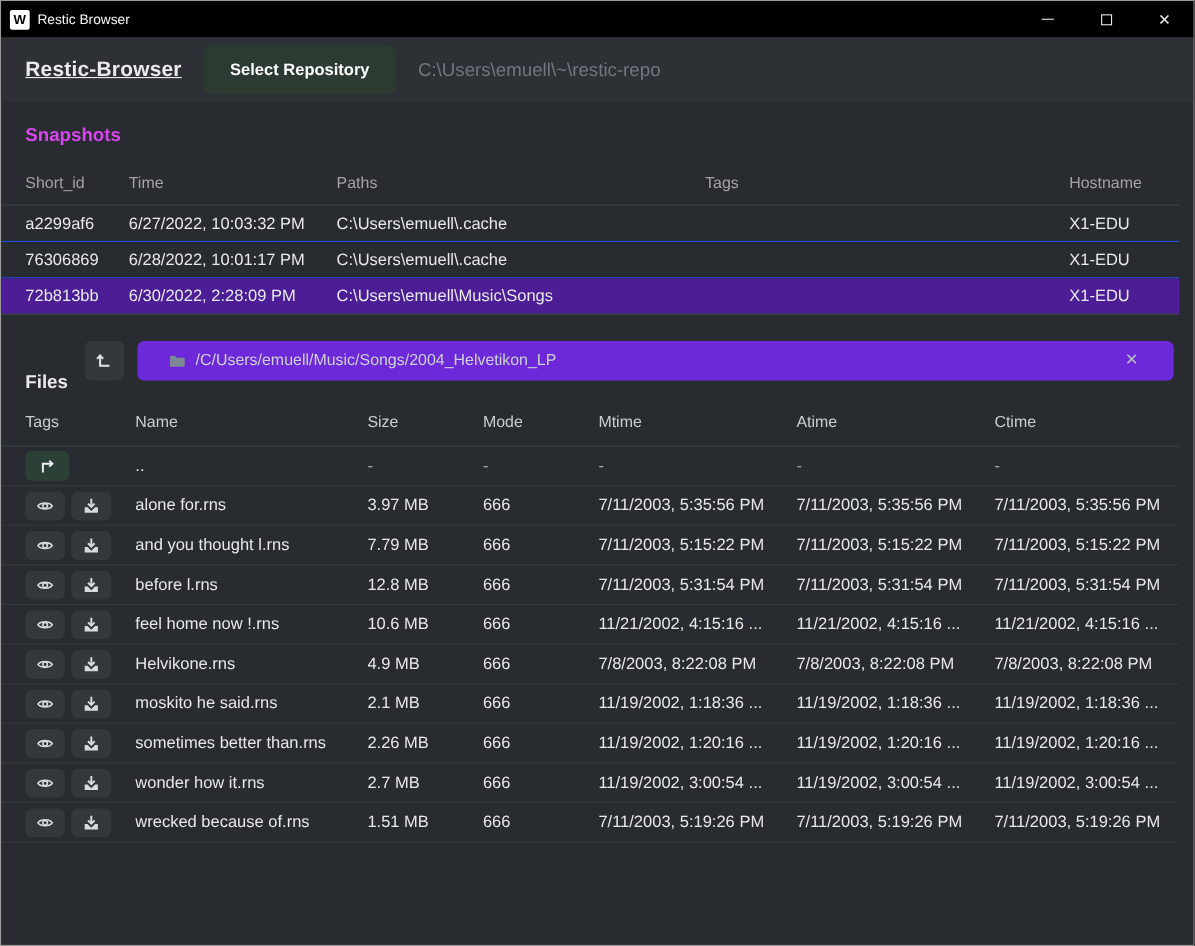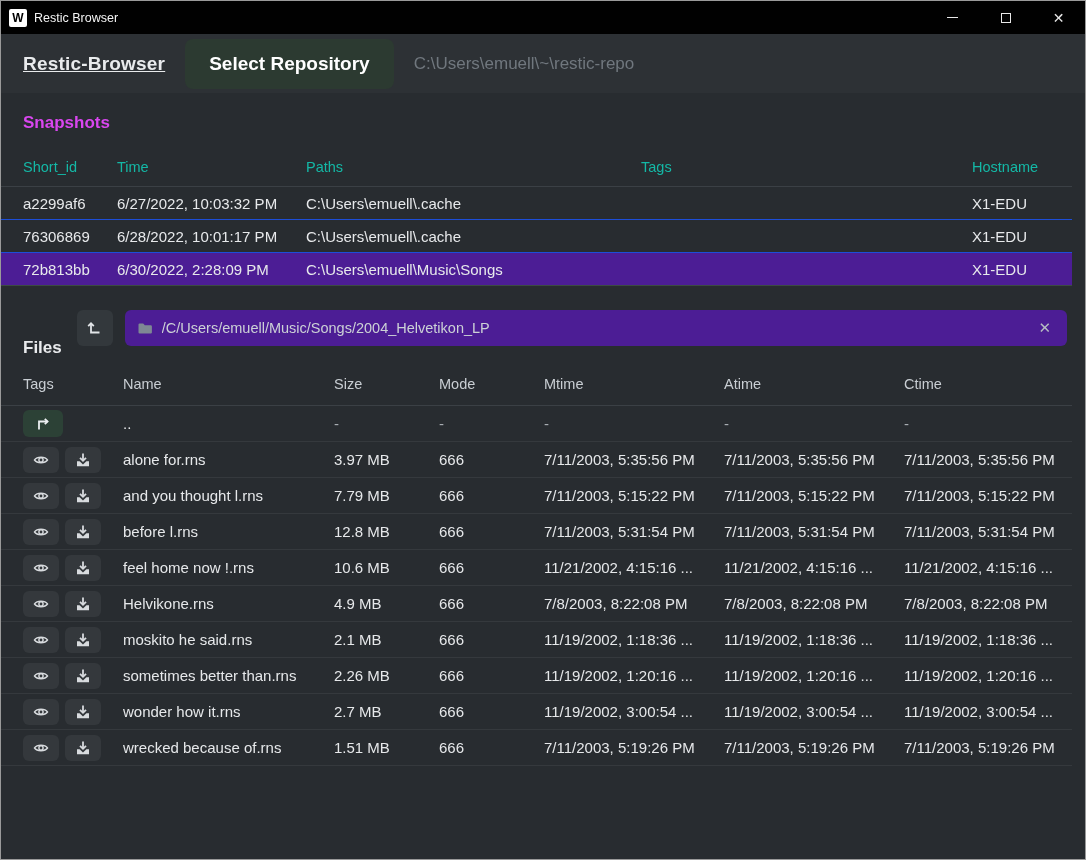--- a/index.html
+++ b/index.html
@@ -30,51 +30,51 @@
   .max-glyph { width:10px; height:10px; border:1.3px solid #e8e8e8; display:block; }
   .close-glyph { font-size:14px; line-height:1; }
   
   .toolbar {
     height:59px; background:#2d3135; display:flex; align-items:center;
     padding:0 22px; flex:0 0 auto;
   }
   .brand { font-size:19px; font-weight:bold; color:#e9ebed; letter-spacing:.2px;text-decoration:underline; }
   .select-repo-btn {
     margin-left:20px; background:#2c3a31; color:#fff; font-weight:bold;
-    font-size:19px; border:none; border-radius:8px; padding:14px 24px;
+    font-size:15px; border:none; border-radius:8px; padding:14px 24px;
     font-family:inherit; cursor:pointer;
   }
   .repo-path { margin-left:20px; font-size:17px; color:#70777e; }
   
   .section-title {
     font-size:17px; font-weight:bold; color:#d946ef;
     padding:20px 22px 15px 22px;
   }
   
   .snap-grid { display:grid; grid-template-columns:94px 189px 335px 331px 1fr; align-items:center; }
   .snap-header {
     height:39px; padding-left:22px; margin-right:13px;
-    color:#14b8a6; font-size:14.5px; border-bottom:1px solid #3b4045;
+    color:#a3a3a3; font-size:14.5px; border-bottom:1px solid #3b4045;
   }
   .snap-row {
     height:33px; padding-left:22px; margin-right:13px;
     color:#e7e9eb; font-size:15px; border-bottom:1px solid #1d4ed8;
     cursor:default;
   }
   .snap-row.selected { background:#4c1d95; border-bottom-color:#3c4b43; }
   
   .files-bar { display:flex; align-items:center; padding:11px 18px 4px 22px; flex:0 0 auto; }
   .files-label { font-size:17px; font-weight:bold; color:#e9ebed; margin-right:15px;margin-top:41px; }
   .icon-btn-lg {
     width:36px; height:36px; background:#33383c; border:none; border-radius:6px;
     display:flex; align-items:center; justify-content:center; cursor:pointer; flex:0 0 auto;
   }
   .pathbar {
-    flex:1; height:36px; margin-left:12px; background:#4c1d95; border-radius:6px;
-    display:flex; align-items:center; padding:0 12px; min-width:0;
+    flex:1; height:36px; margin-left:12px; background:#6d28d9; border-radius:6px;
+    display:flex; align-items:center; padding:0 28px; min-width:0;
   }
   .pathbar-text {
     flex:1; color:#ccd1d6; font-size:14.5px; margin-left:9px;
     white-space:nowrap; overflow:hidden; text-overflow:ellipsis;
   }
   .pathbar-clear {
     background:none; border:none; color:#b6bcc2; font-size:15px; cursor:pointer;
     padding:2px 4px; line-height:1; font-family:inherit;
   }
   

